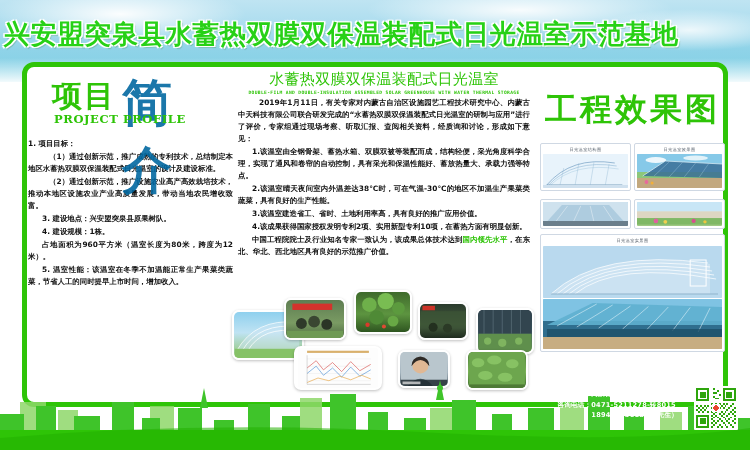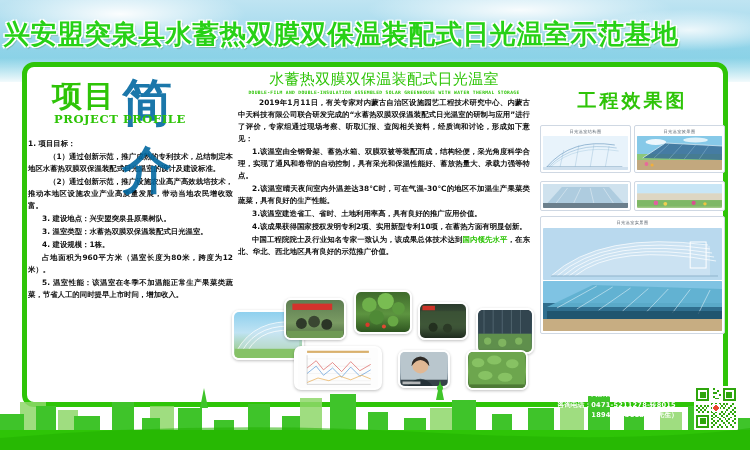--- a/index.html
+++ b/index.html
@@ -75,21 +75,21 @@
     letter-spacing:.35px; margin-top:1px; white-space:nowrap;
     font-family:"DejaVu Sans Mono","Liberation Mono",monospace;
   }
   .mid-body { margin-top:2px; font-size:7.4px; line-height:1.62; color:#111; text-align:justify; font-weight:bold; }
   .mid-body p { margin-bottom:1px; }
   .hl { color:#2ec407; }
 
   
   .col-right { position:absolute; left:540px; top:88px; width:185px; }
   .effect-cn {
-    font-size:19px; font-weight:bold; color:#2ec407; text-align:center;
+    font-size:32px; font-weight:bold; color:#2ec407; text-align:center;
     letter-spacing:3px; font-family:"DejaVu Serif","Liberation Serif",serif;
   }
   .effect-en {
     font-size:11px; font-weight:bold; color:#3ad01e; text-align:center;
     letter-spacing:1.6px; margin-top:1px;
   }
   .photo-card {
     background:#fff; border:1px solid #cfd8e3; border-radius:2px;
     padding:2px; margin-top:5px;
   }
@@ -155,21 +155,20 @@
         <span>项目</span>
         <span class="big">简介</span>
       </div>
       <div class="profile-en">PROJECT PROFILE</div>
     </div>
     <div class="left-body">
       <p>1. 项目目标：</p>
       <p class="ind2">（1）通过创新示范，推广成熟的专利技术，总结制定本地区水蓄热双膜双保温装配式日光温室的设计及建设标准。</p>
       <p class="ind2">（2）通过创新示范，推广设施农业高产高效栽培技术，推动本地区设施农业产业高质量发展，带动当地农民增收致富。</p>
       <p class="ind1">3. 建设地点：兴安盟突泉县原果树队。</p>
-      <p class="ind1">3. 温室类型：水蓄热双膜双保温装配式日光温室。</p>
       <p class="ind1">4. 建设规模：1栋。</p>
       <p class="ind1">占地面积为960平方米（温室长度为80米，跨度为12米）。</p>
       <p class="ind1">5. 温室性能：该温室在冬季不加温能正常生产果菜类蔬菜，节省人工的同时提早上市时间，增加收入。</p>
     </div>
   </div>
 
   <div class="col-mid">
     <div class="mid-title">水蓄热双膜双保温装配式日光温室</div>
     <div class="mid-sub">DOUBLE-FILM AND DOUBLE-INSULATION ASSEMBLED SOLAR GREENHOUSE WITH WATER THERMAL STORAGE</div>
     <div class="mid-body">

